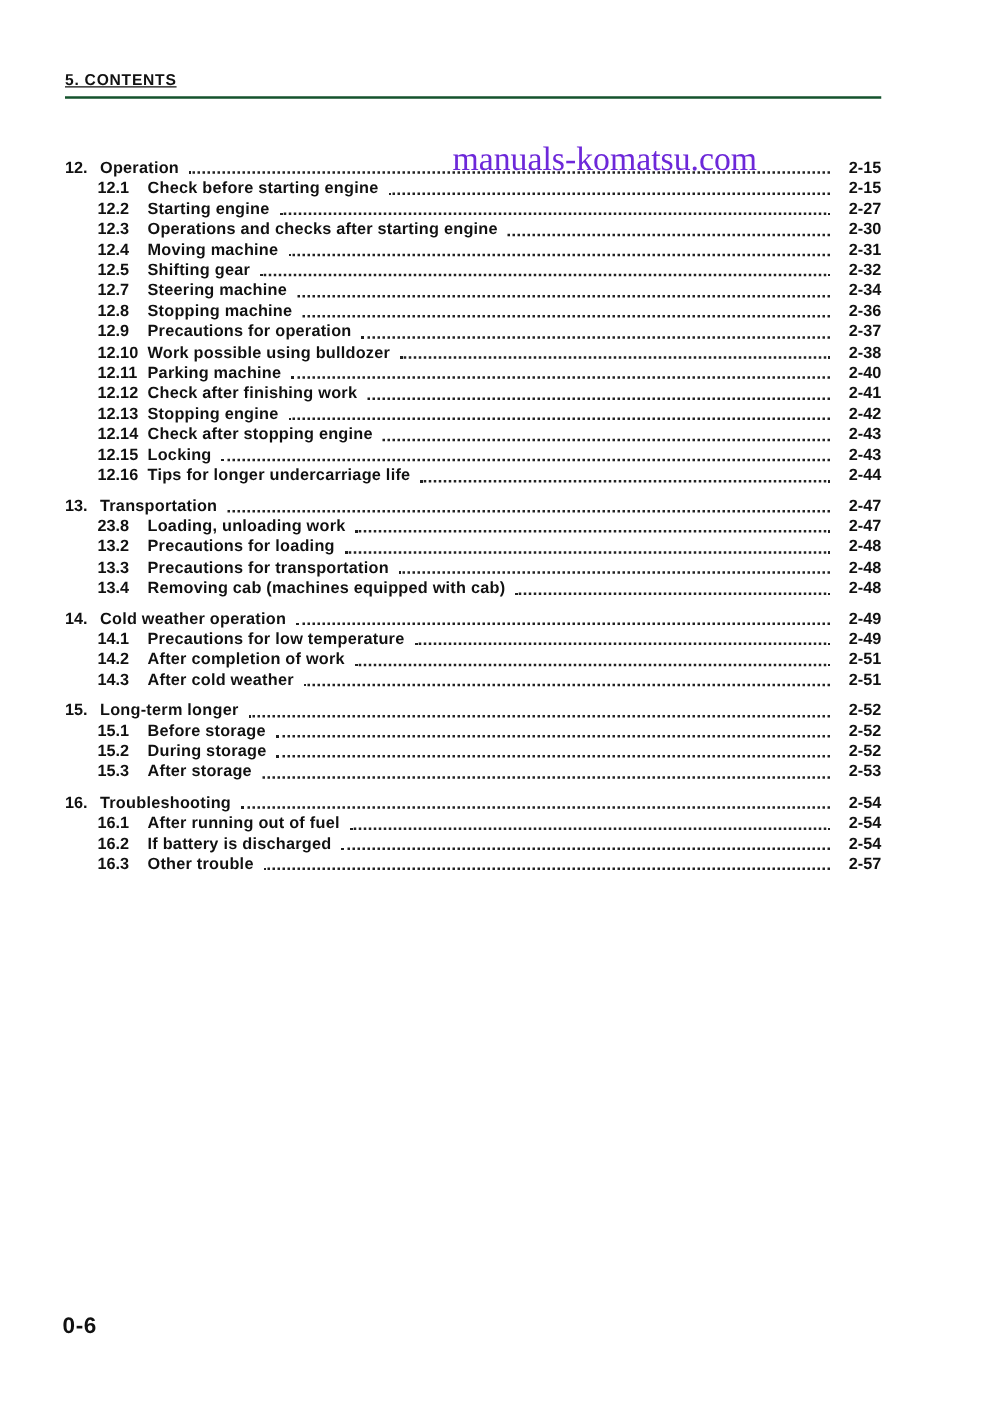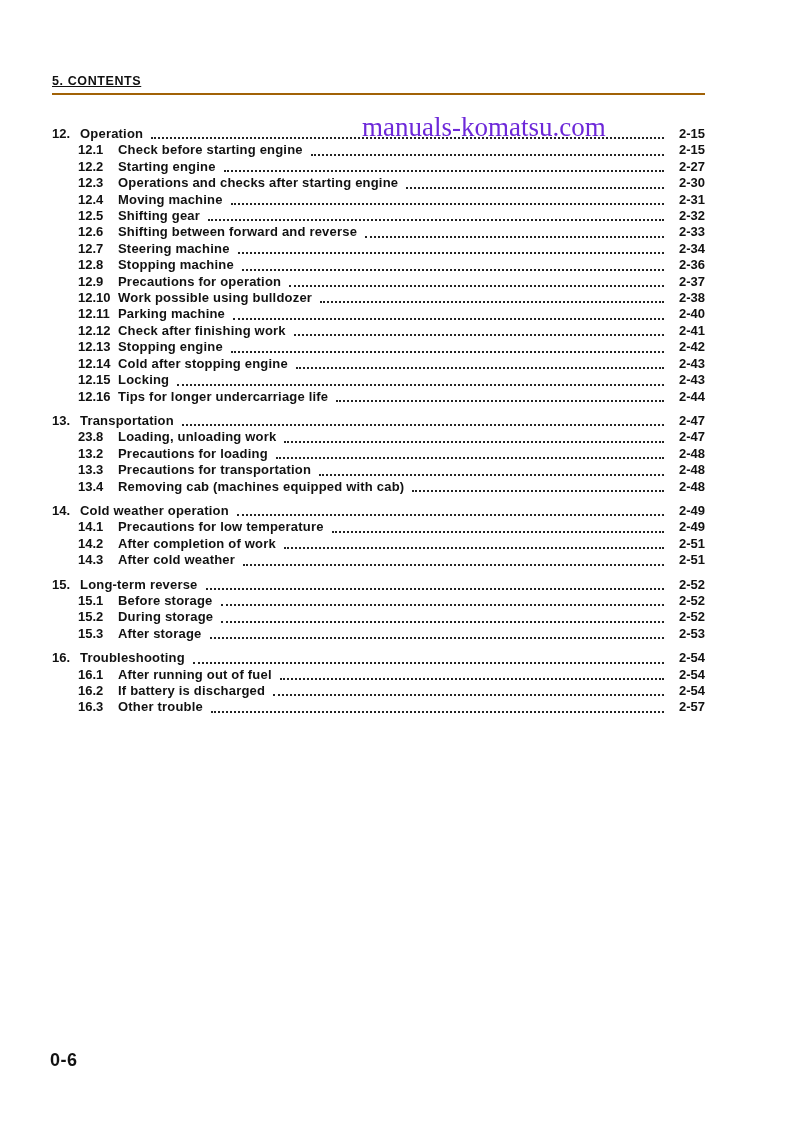--- a/index.html
+++ b/index.html
@@ -7,24 +7,24 @@
     position: relative;
     width: 793px;
     height: 1123px;
     background: #ffffff;
     font-family: "Liberation Sans", sans-serif;
     color: #111111;
     overflow: hidden;
   }
   .header {
     position: absolute;
-    top: 71px;
+    top: 55px;
     left: 52px;
     width: 653px;
-    border-bottom: 2px solid #a16207;
+    border-bottom: 2px solid #14532d;
     padding-bottom: 4px;
   }
   .header-text {
     font-size: 12.5px;
     font-weight: 700;
     letter-spacing: 0.6px;
     text-decoration: underline;
   }
   .watermark {
     position: absolute;
@@ -120,26 +120,20 @@
           <span class="leader"></span>
           <span class="pagenum">2-31</span>
         </div>
         <div class="row item">
           <span class="num">12.5</span>
           <span class="title">Shifting gear</span>
           <span class="leader"></span>
           <span class="pagenum">2-32</span>
         </div>
         <div class="row item">
-          <span class="num">12.6</span>
-          <span class="title">Shifting between forward and reverse</span>
-          <span class="leader"></span>
-          <span class="pagenum">2-33</span>
-        </div>
-        <div class="row item">
           <span class="num">12.7</span>
           <span class="title">Steering machine</span>
           <span class="leader"></span>
           <span class="pagenum">2-34</span>
         </div>
         <div class="row item">
           <span class="num">12.8</span>
           <span class="title">Stopping machine</span>
           <span class="leader"></span>
           <span class="pagenum">2-36</span>
@@ -169,21 +163,21 @@
           <span class="pagenum">2-41</span>
         </div>
         <div class="row item">
           <span class="num">12.13</span>
           <span class="title">Stopping engine</span>
           <span class="leader"></span>
           <span class="pagenum">2-42</span>
         </div>
         <div class="row item">
           <span class="num">12.14</span>
-          <span class="title">Cold after stopping engine</span>
+          <span class="title">Check after stopping engine</span>
           <span class="leader"></span>
           <span class="pagenum">2-43</span>
         </div>
         <div class="row item">
           <span class="num">12.15</span>
           <span class="title">Locking</span>
           <span class="leader"></span>
           <span class="pagenum">2-43</span>
         </div>
         <div class="row item">
@@ -247,21 +241,21 @@
         <div class="row item">
           <span class="num">14.3</span>
           <span class="title">After cold weather</span>
           <span class="leader"></span>
           <span class="pagenum">2-51</span>
         </div>
       </div>
       <div class="section-block">
         <div class="row section">
           <span class="num">15.</span>
-          <span class="title">Long-term reverse</span>
+          <span class="title">Long-term longer</span>
           <span class="leader"></span>
           <span class="pagenum">2-52</span>
         </div>
         <div class="row item">
           <span class="num">15.1</span>
           <span class="title">Before storage</span>
           <span class="leader"></span>
           <span class="pagenum">2-52</span>
         </div>
         <div class="row item">

